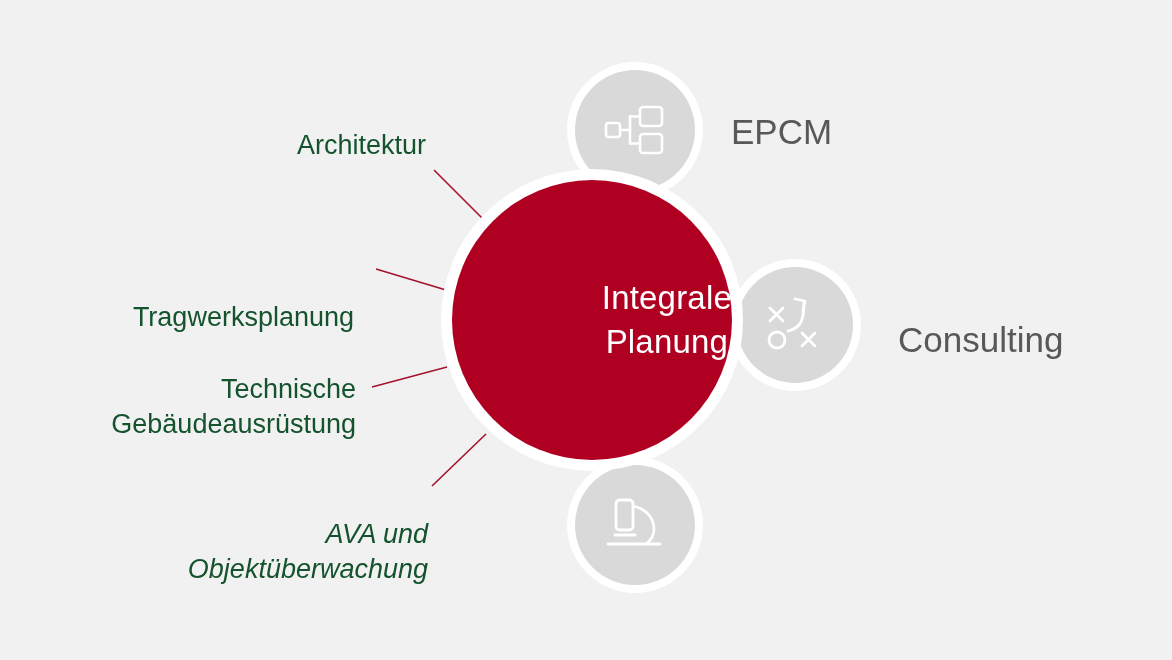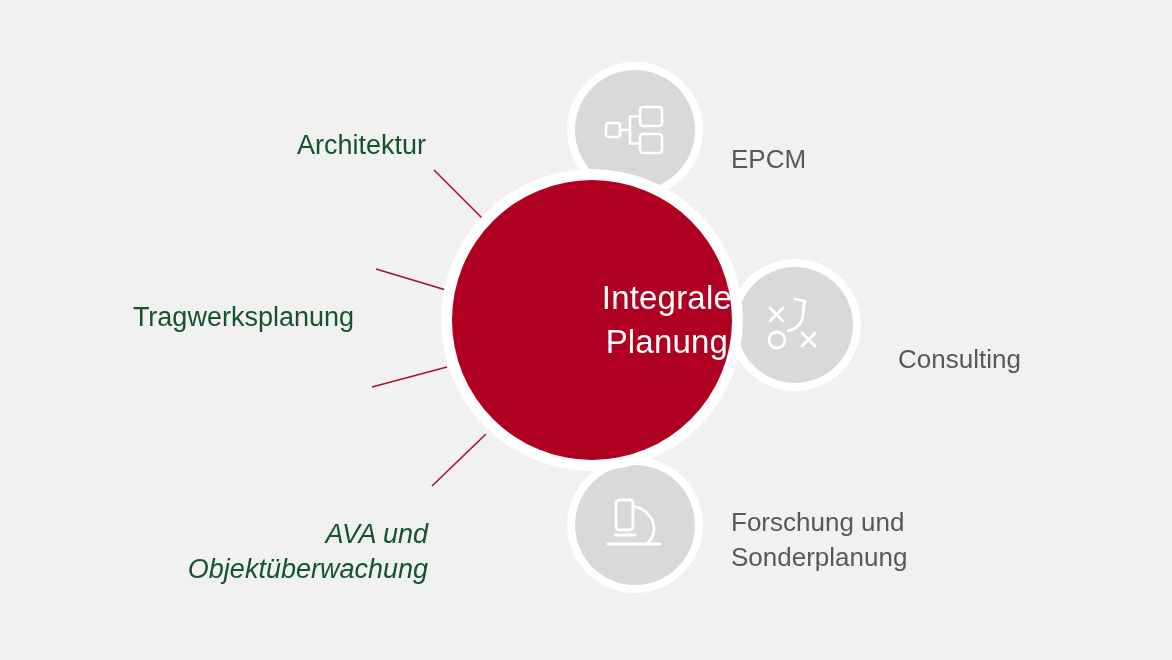--- a/index.html
+++ b/index.html
@@ -79,29 +79,28 @@
   .sat-cons        { left: 737px; top: 267px; width: 116px; height: 116px; }
   .sat-res-ring    { left: 567px; top: 457px; width: 136px; height: 136px; }
   .sat-res         { left: 575px; top: 465px; width: 120px; height: 120px; }
 
   .sat svg { display: block; }
 
   
   .right-label {
     position: absolute;
     color: #58585a;
-    font-size: 26px;
+    font-size: 35px;
     line-height: 35px;
     font-weight: 400;
     white-space: pre-line;
     text-align: left;
-    margin-top: 28px;
   }
   .lbl-epcm       { left: 731px; top: 114px; }
-  .lbl-consulting { left: 898px; top: 314px; }
+  .lbl-consulting { left: 898px; top: 322px; }
   .lbl-research   { left: 731px; top: 477px; }
 
   
   .left-label {
     position: absolute;
     color: #14532d;
     font-size: 27px;
     line-height: 35px;
     font-weight: 400;
     white-space: pre-line;
@@ -173,28 +172,28 @@
     <div class="sat sat-res">
       <span>
         <svg width="62" height="56" viewBox="0 0 62 56" fill="none" stroke="#ffffff" stroke-width="2.8" stroke-linecap="round" stroke-linejoin="round">
           <rect x="12" y="3" width="17" height="30" rx="3.5"></rect>
           <path d="M29 9 C44 12 50 23 50 32 C50 38 47 43 43 46"></path>
           <path d="M11 38 H31"></path>
           <path d="M4 47 H56"></path>
         </svg>
       </span>
     </div>
-    <div class="right-label lbl-research">Forschung und
-Sonderplanung</div>
 
     <div class="hub-ring"></div>
     <div class="hub">
       <div class="hub-label">Integrale
 Planung</div>
     </div>
 
     <div class="left-label lbl-architektur">Architektur</div>
     <div class="left-label lbl-tragwerk">Tragwerksplanung</div>
+    <div class="left-label lbl-tga">Technische
+Gebäudeausrüstung</div>
     <div class="left-label lbl-ava">AVA und
 Objektüberwachung</div>
 
   </div>
 </div>
 
 </body></html>

